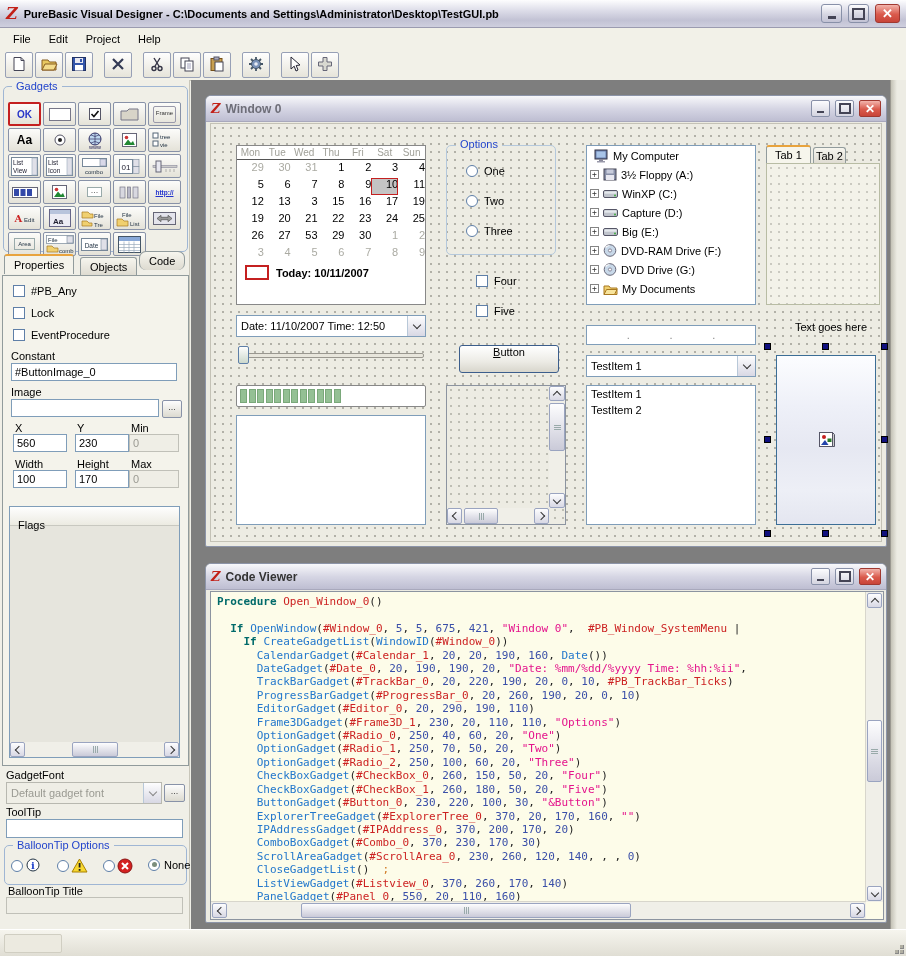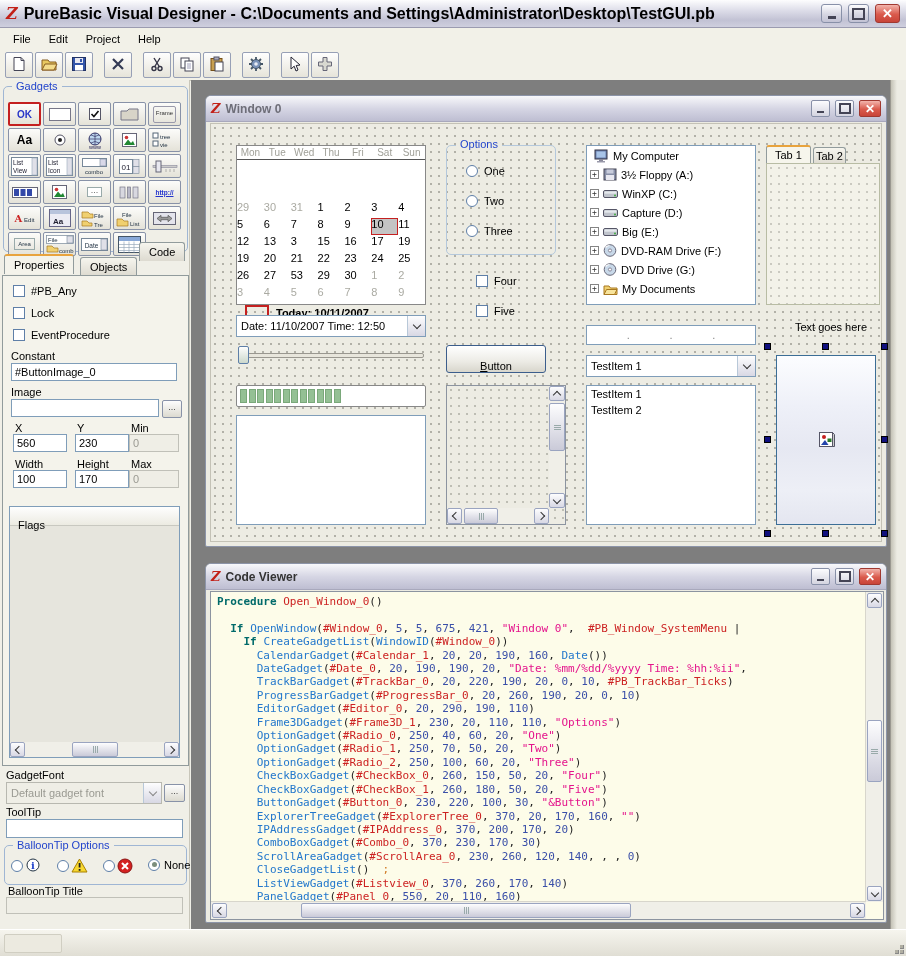--- a/index.html
+++ b/index.html
@@ -1,20 +1,20 @@
 <!DOCTYPE html>
 <html><head>
 <meta charset="utf-8">
 <style>
   html,body{margin:0;padding:0;background:#555;}
   .app{position:relative;width:906px;height:956px;background:#F0EFE7;font-family:"Liberation Sans",sans-serif;font-size:11px;color:#000;overflow:hidden;}
   
   .titlebar{position:absolute;left:0;top:0;right:0;height:28px;background:linear-gradient(#FDFDFE,#DCDCE8 40%,#C2C2D4 75%,#CFCFDE);border-bottom:1px solid #9B9BB0;display:flex;align-items:center;padding:0 6px;gap:6px;box-sizing:border-box;}
   .logo{color:#C22018;font-family:"DejaVu Serif",serif;font-weight:bold;font-style:italic;font-size:16px;line-height:1;}
-  .title-text{font-weight:bold;font-size:16px;flex:1;white-space:nowrap;overflow:hidden;}
+  .title-text{font-weight:bold;font-size:11px;flex:1;white-space:nowrap;overflow:hidden;}
   .tbtn{width:21px;height:19px;border:1px solid #8890A8;border-radius:3px;background:linear-gradient(#FCFCFE,#D6D6E2 55%,#C2C2D4);display:flex;align-items:center;justify-content:center;box-sizing:border-box;}
   .tbtn .dash{width:8px;height:3px;background:#445;margin-top:8px;}
   .tbtn .box{width:9px;height:8px;border:2px solid #445;}
   .tbtn.close{width:25px;background:linear-gradient(#F2B4AC,#DA5A4C 55%,#C84438);border-color:#A03830;color:#FFF;font-weight:bold;font-size:13px;}
   .menubar{position:absolute;top:28px;left:0;right:0;height:22px;background:#F2F1E8;border-bottom:1px solid #DCDACB;display:flex;align-items:center;padding-left:4px;}
   .menu-item{padding:3px 9px;}
   .toolbar{position:absolute;top:50px;left:0;right:0;height:30px;background:#F2F1E8;border-bottom:1px solid #C9C7B9;display:flex;align-items:center;gap:2px;padding-left:5px;}
   .tool-btn{width:26px;height:24px;border:1px solid #97A0B6;border-radius:2px;background:linear-gradient(#FEFEFE,#E6E4DA);display:flex;align-items:center;justify-content:center;}
   .tool-sep{width:7px;}
   
@@ -58,29 +58,29 @@
   .mb .box{width:8px;height:7px;border:2px solid #445;}
   .mb.close{width:22px;background:linear-gradient(#F2B4AC,#DA5A4C 55%,#C84438);border-color:#A03830;color:#FFF;font-weight:bold;font-size:12px;}
   .surface{position:absolute;left:4px;top:27px;width:672px;height:419px;background-color:#EDECE3;background-image:radial-gradient(circle,rgba(80,80,70,.38) .8px,transparent 1.1px);background-size:8px 8px;border:1px solid #C4C2B6;box-sizing:border-box;}
   .gadget{position:absolute;box-sizing:border-box;}
   
   .cal{background:#FFF;border:1px solid #888;}
   .cal-hdr{height:24px;background:#BFBFBF;display:flex;align-items:center;padding:0 5px;box-sizing:border-box;}
   .cal-nav{width:24px;height:16px;border:1px solid #8890A8;border-radius:2px;background:linear-gradient(#FDFDFE,#D8D8E2);display:flex;align-items:center;justify-content:center;}
   .cal-month{flex:1;text-align:center;font-weight:bold;font-size:12px;}
   .cal-days{display:grid;grid-template-columns:repeat(7,1fr);color:#A0A098;font-size:10px;text-align:center;border-bottom:1px solid #555;padding:1px 0;}
-  .cal-grid{display:grid;grid-template-columns:repeat(7,1fr);grid-auto-rows:17px;text-align:left;font-size:11px;padding-top:1px;margin-top:40px;}
+  .cal-grid{display:grid;grid-template-columns:repeat(7,1fr);grid-auto-rows:17px;text-align:right;font-size:11px;padding-top:1px;}
   .cal-grid .m{color:#AAAAA2;}
   .cal-grid .sel{background:#C4C4C4;outline:1px solid #C42020;outline-offset:-1px;}
   .cal-today{display:flex;align-items:center;gap:7px;padding:2px 8px;font-weight:bold;font-size:11px;}
   .today-box{width:20px;height:11px;border:2px solid #C42020;display:inline-block;}
   .combo{background:#FFF;border:1px solid #7F9DB9;display:flex;align-items:center;}
   .combo .v{flex:1;padding:0 4px;white-space:nowrap;overflow:hidden;}
   .combo .dd{width:17px;align-self:stretch;border-left:1px solid #B8C8D8;background:linear-gradient(#FDFDFE,#D8D8E4);display:flex;align-items:center;justify-content:center;}
-  .xp-btn{border:1px solid #3C5E8C;border-radius:3px;background:linear-gradient(#FFFFFF,#ECEBE5 60%,#D8D6CC);display:flex;align-items:flex-end;justify-content:center;font-size:11px;}
+  .xp-btn{border:1px solid #3C5E8C;border-radius:3px;background:linear-gradient(#FFFFFF,#ECEBE5 60%,#D8D6CC);display:flex;align-items:flex-start;justify-content:center;font-size:11px;margin-left:13px;}
   .white-box{background:#FFF;border:1px solid #7F9DB9;}
   .frame3d{border:1px solid #B4C8DC;border-radius:5px;}
   .frame3d .lg{position:absolute;top:-8px;left:9px;background:#EDECE3;padding:0 4px;color:#2244CC;}
   .opt-row{position:absolute;display:flex;align-items:center;gap:6px;}
   .tree-row{display:flex;align-items:center;height:19px;gap:4px;padding-left:3px;white-space:nowrap;}
   .plusbox{width:9px;height:9px;border:1px solid #848484;background:#FFF;font:8px "DejaVu Sans Mono",monospace;line-height:7px;text-align:center;color:#333;flex:0 0 9px;box-sizing:border-box;}
   .handle{position:absolute;width:7px;height:7px;background:#10107E;border:1px solid #000;box-sizing:border-box;}
   
   .code-frame{position:absolute;left:4px;top:27px;width:674px;height:329px;border:1px solid #8C94A0;background:#FDFCE9;box-sizing:border-box;overflow:hidden;}
   .code-lines{position:absolute;left:6px;top:3px;right:20px;bottom:18px;font:11px/13.4px "DejaVu Sans Mono",monospace;white-space:pre;overflow:hidden;}
@@ -367,21 +367,21 @@
           <svg width="23" height="17">
             <rect x="0.5" y="0.5" width="22" height="16" fill="#FFF" stroke="#456"></rect>
             <rect x="1" y="1" width="21" height="4" fill="#88A8D8"></rect>
             <path d="M1 8.5 h21 M1 11.5 h21 M1 14.5 h21 M6 5.5 v11 M11 5.5 v11 M16 5.5 v11" stroke="#9AB" stroke-width="0.7"></path>
           </svg>
         </div>
       </div>
 
     <div class="tab active" style="left:4px;top:174px;">Properties</div>
     <div class="tab" style="left:80px;top:177px;">Objects</div>
-    <div class="tab" style="left:139px;top:162px;">Code</div>
+    <div class="tab" style="left:139px;top:171px;border-radius:7px;">Code</div>
 
     <div class="page" style="top:195px;height:489px;">
       <div class="lbl" style="left:10px;top:9px;"><span class="cb"></span><span>#PB_Any</span></div>
       <div class="lbl" style="left:10px;top:31px;"><span class="cb"></span><span>Lock</span></div>
       <div class="lbl" style="left:10px;top:53px;"><span class="cb"></span><span>EventProcedure</span></div>
 
       <div class="lbl" style="left:8px;top:74px;">Constant</div>
       <input class="inp" style="left: 8px; top: 87px; width: 166px; height: 18px;" value="#ButtonImage_0">
       <div class="lbl" style="left:8px;top:110px;">Image</div>
       <input class="inp" style="left: 8px; top: 123px; width: 148px; height: 18px;" value="">

